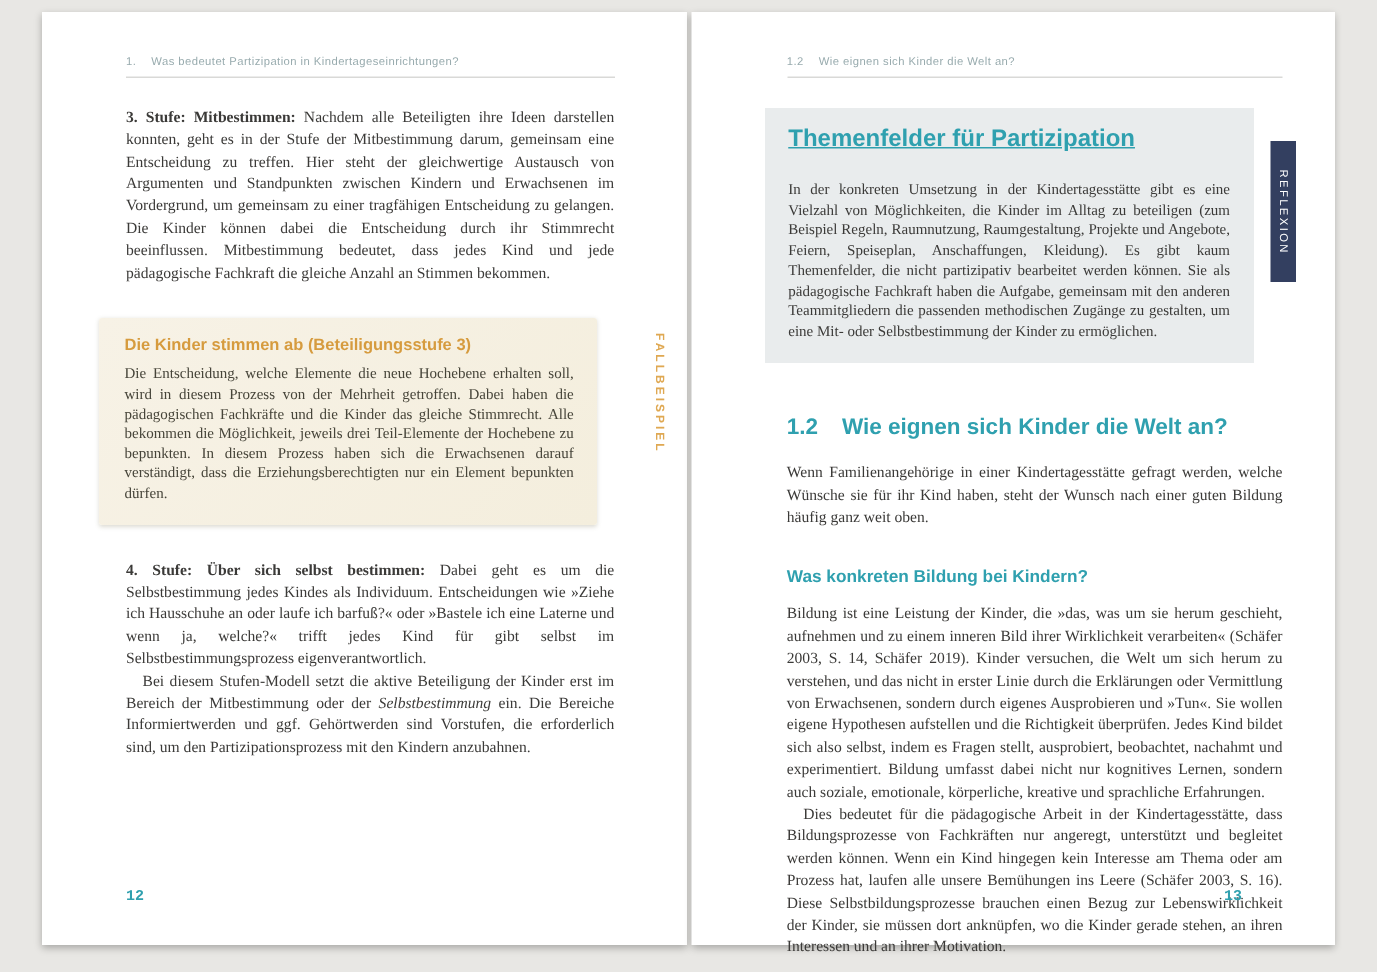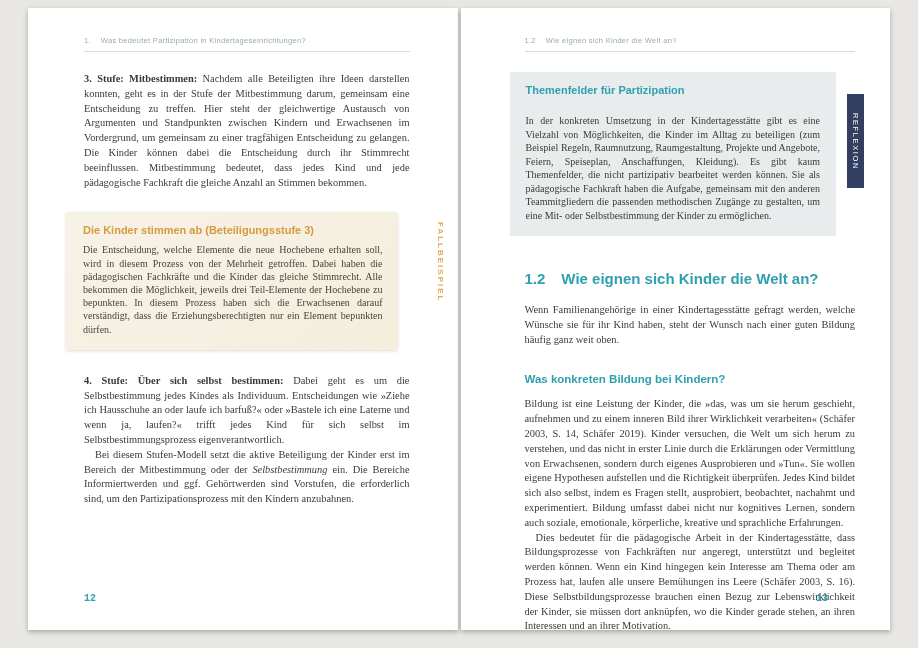--- a/index.html
+++ b/index.html
@@ -61,22 +61,23 @@
   }
 
   
   .theme-box {
     background:#e9eced;
     margin:12px 19px 0 -15px;
     padding:12px 16px 14px 16px;
   }
   .theme-title {
     font-family:"Liberation Sans", sans-serif;
-    font-weight:bold; font-size:11px; color:#2fa0af;
+    font-weight:bold; font-size:16px; color:#2fa0af;
     margin-bottom:18px;
+    text-decoration:underline;
   }
   .theme-body {
     font-size:10px; line-height:13.5px;
     text-align:justify; color:#3b3a38;
     hyphens:auto;margin-top:12px; -webkit-hyphens:auto;
   }
   .reflex-tab {
     position:absolute; top:86px; right:26px;
     width:17px; height:94px;
     background:#333f60;
@@ -124,21 +125,21 @@
     <div class="rule"></div>
 
     <p class="body-p"><b>3. Stufe: Mitbestimmen:</b><span> Nachdem alle Beteiligten ihre Ideen darstellen konnten, geht es in der Stufe der Mitbestimmung darum, gemeinsam eine Entscheidung zu treffen. Hier steht der gleichwertige Austausch von Argumenten und Standpunkten zwischen Kindern und Erwachsenen im Vordergrund, um gemeinsam zu einer tragfähigen Entscheidung zu gelangen. Die Kinder können dabei die Entscheidung durch ihr Stimmrecht beeinflussen. Mitbestimmung bedeutet, dass jedes Kind und jede pädagogische Fachkraft die gleiche Anzahl an Stimmen bekommen.</span></p>
 
     <div class="case-box">
       <div class="case-title">Die Kinder stimmen ab (Beteiligungsstufe 3)</div>
       <p class="case-body">Die Entscheidung, welche Elemente die neue Hochebene erhalten soll, wird in diesem Prozess von der Mehrheit getroffen. Dabei haben die pädagogischen Fachkräfte und die Kinder das gleiche Stimmrecht. Alle bekommen die Möglichkeit, jeweils drei Teil-Elemente der Hochebene zu bepunkten. In diesem Prozess haben sich die Erwachsenen darauf verständigt, dass die Erziehungsberechtigten nur ein Element bepunkten dürfen.</p>
     </div>
     <div class="fall-tab">FALLBEISPIEL</div>
 
-    <p class="body-p"><b>4. Stufe: Über sich selbst bestimmen:</b><span> Dabei geht es um die Selbstbestimmung jedes Kindes als Individuum. Entscheidungen wie »Ziehe ich Hausschuhe an oder laufe ich barfuß?« oder »Bastele ich eine Laterne und wenn ja, laufen?« trifft jedes Kind für sich selbst im Selbstbestimmungsprozess eigenverantwortlich.</span></p>
+    <p class="body-p"><b>4. Stufe: Über sich selbst bestimmen:</b><span> Dabei geht es um die Selbstbestimmung jedes Kindes als Individuum. Entscheidungen wie »Ziehe ich Hausschuhe an oder laufe ich barfuß?« oder »Bastele ich eine Laterne und wenn ja, welche?« trifft jedes Kind für gibt selbst im Selbstbestimmungsprozess eigenverantwortlich.</span></p>
     <p class="body-p indent"><span>Bei diesem Stufen-Modell setzt die aktive Beteiligung der Kinder erst im Bereich der Mitbestimmung oder der </span><i>Selbstbestimmung</i><span> ein. Die Bereiche Informiertwerden und ggf. Gehörtwerden sind Vorstufen, die erforderlich sind, um den Partizipationsprozess mit den Kindern anzubahnen.</span></p>
 
     <div class="page-no page-no-left">12</div>
   </div>
 
   <div class="page page-right">
     <div class="running-head">
       <span class="rh-num">1.2</span>
       <span class="rh-text">Wie eignen sich Kinder die Welt an?</span>
     </div>

